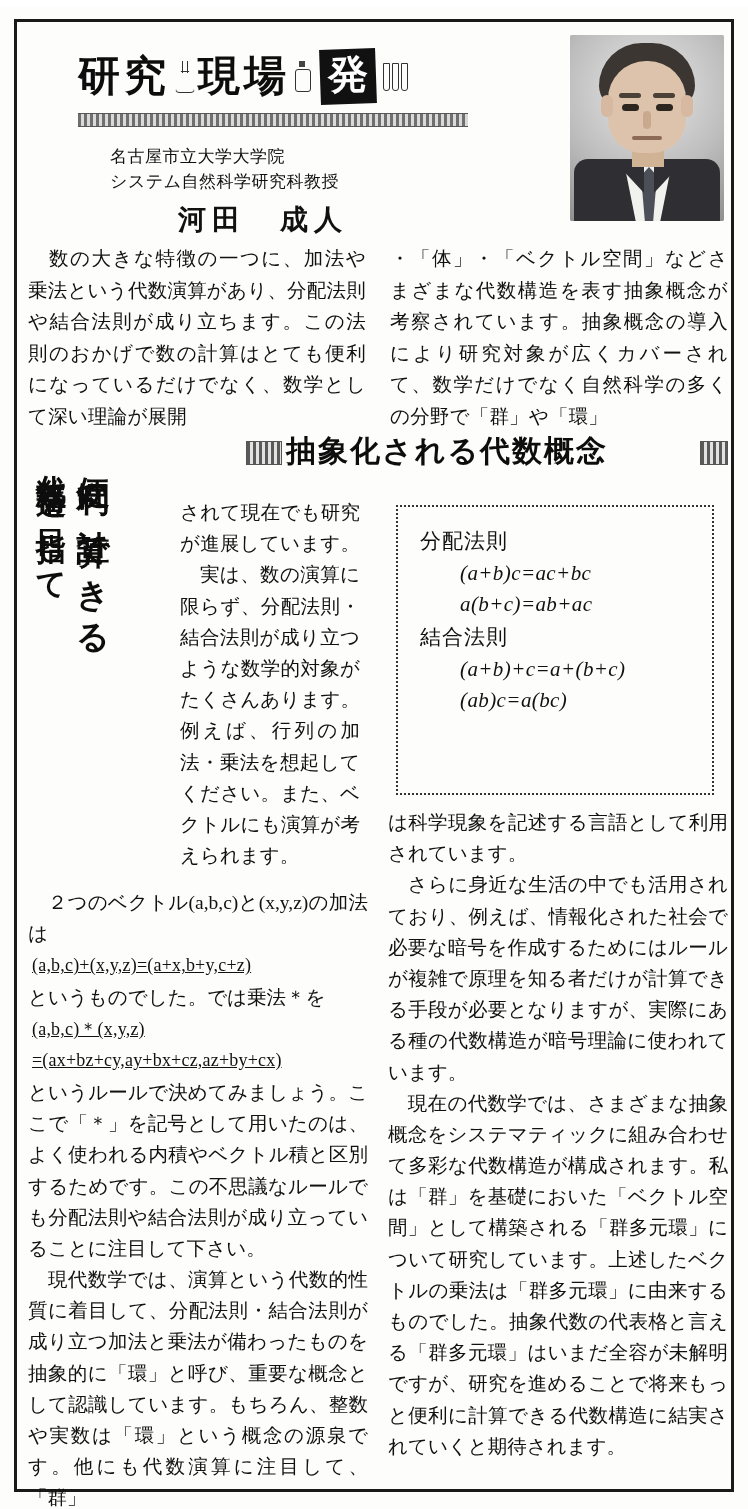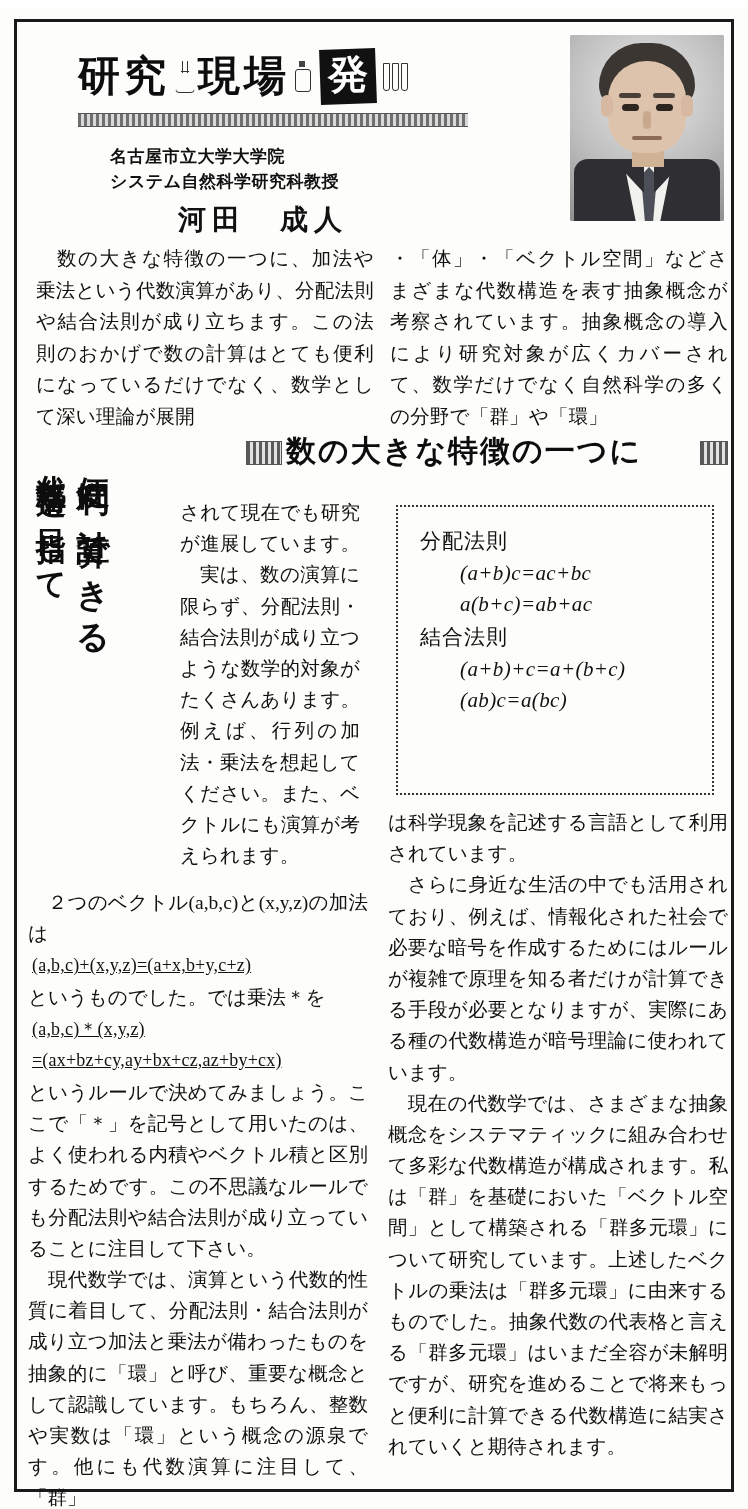--- a/index.html
+++ b/index.html
@@ -119,21 +119,21 @@
     left: 50px; top: 78px; width: 390px; height: 12px;
     background: repeating-linear-gradient(90deg,#6f6f6f 0 3px,#d9d9d9 3px 6px);
     border-top: 1px solid #555;
     border-bottom: 1px solid #555;
   }
 
   .affil {
     position: absolute;
     left: 82px; top: 110px;
     font-size: 17px;
-    font-weight: bold;
+    font-weight: normal;
     line-height: 1.45;
     letter-spacing: 0.5px;
     color: #111;
   }
   .author-name {
     position: absolute;
     left: 150px; top: 166px;
     font-size: 28px;
     font-weight: bold;
     letter-spacing: 6px;
@@ -201,21 +201,21 @@
   }
   .intro-col {
     position: absolute;
     top: 0;
     width: 338px;
     font-size: 19.5px;
     line-height: 1.62;
     text-align: justify;
     letter-spacing: 0.2px;
   }
-  .intro-col.left { left: 0; margin-left: 8px; }
+  .intro-col.left { left: 0; }
   .intro-col.right { left: 362px; }
 
   
   .section-band {
     position: absolute;
     left: 246px; top: 424px;
     width: 482px; height: 44px;
   }
   .section-band .hatch-l {
     position: absolute; left: 0; top: 10px; width: 34px; height: 22px;
@@ -374,21 +374,21 @@
     </div>
   </div>
 
   <div class="intro">
     <div class="intro-col left">　数の大きな特徴の一つに、加法や乗法という代数演算があり、分配法則や結合法則が成り立ちます。この法則のおかげで数の計算はとても便利になっているだけでなく、数学として深い理論が展開</div>
     <div class="intro-col right">・「体」・「ベクトル空間」などさまざまな代数構造を表す抽象概念が考察されています。抽象概念の導入により研究対象が広くカバーされて、数学だけでなく自然科学の多くの分野で「群」や「環」</div>
   </div>
 
   <div class="section-band">
     <div class="hatch-l"></div>
-    <div class="txt">数の大きな特徴の一つに</div>
+    <div class="txt">抽象化される代数概念</div>
     <div class="hatch-r"></div>
   </div>
 
   <div class="vtitle">
     <div class="vline">便利に計算できる</div>
     <div class="vline small">代数構造を目指して</div>
   </div>
 
   <div class="narrow-col">されて現在でも研究が進展しています。
 　実は、数の演算に限らず、分配法則・結合法則が成り立つような数学的対象がたくさんあります。例えば、行列の加法・乗法を想起してください。また、ベクトルにも演算が考えられます。</div>

